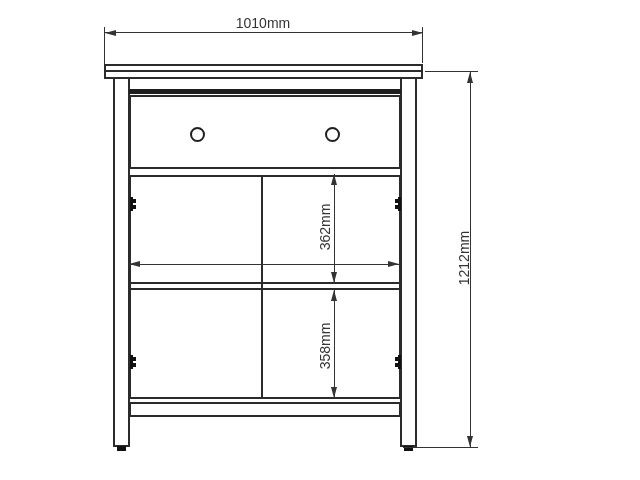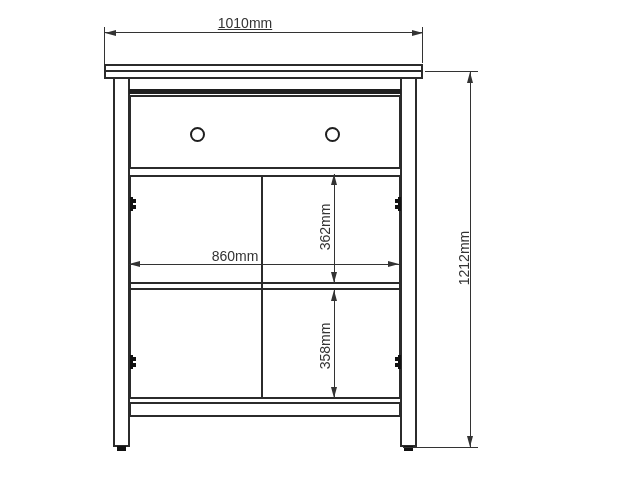--- a/index.html
+++ b/index.html
@@ -32,21 +32,21 @@
   .knob{position:absolute;width:11px;height:11px;border:2px solid #1f1f1f;border-radius:50%;background:#fff;box-sizing:content-box;}
   .hinge{position:absolute;width:7px;height:16px;}
   .hinge.mirror{transform:scaleX(-1);}
   .hinge svg rect{fill:#111111;}
 </style>
 </head>
 <body>
 
 <div class="canvas">
 
-  <div class="dimlabel" style="left:192px;top:16px;width:106px;text-decoration:underline;">1010mm</div>
+  <div class="dimlabel" style="left:210px;top:16px;width:106px;">1010mm</div>
   <div class="hline" style="left:105px;top:32px;width:318px;"></div>
   <div class="arr left" style="left:105px;top:30px;"></div>
   <div class="arr right" style="left:412px;top:30px;"></div>
   <div class="vline" style="left:104px;top:27px;height:38px;"></div>
   <div class="vline" style="left:422px;top:27px;height:36px;"></div>
 
   <div class="part" style="left:104px;top:64px;width:319px;height:15px;"></div>
   <div class="hline2" style="left:106px;top:70px;width:315px;"></div>
 
   <div class="part" style="left:113px;top:77px;width:17px;height:370px;"></div>
@@ -89,21 +89,20 @@
   <div class="hinge mirror" style="left:394px;top:354px;">
     <svg width="7" height="16" viewBox="0 0 7 16">
         <rect x="0" y="1" width="3" height="14"></rect>
         <rect x="2" y="3" width="4" height="4"></rect>
         <rect x="2" y="9" width="4" height="4"></rect>
       </svg>
   </div>
 
   <div class="part" style="left:129px;top:402px;width:272px;height:15px;"></div>
 
-  <div class="dimlabel" style="left:185px;top:249px;width:100px;">860mm</div>
   <div class="hline" style="left:129px;top:264px;width:270px;"></div>
   <div class="arr left" style="left:129px;top:261px;"></div>
   <div class="arr right" style="left:388px;top:261px;"></div>
 
   <div class="dimlabel rot" style="left:295px;top:220px;width:60px;height:14px;">362mm</div>
   <div class="vline" style="left:334px;top:174px;height:109px;"></div>
   <div class="arr up" style="left:331px;top:174px;"></div>
   <div class="arr down" style="left:331px;top:272px;"></div>
 
   <div class="dimlabel rot" style="left:295px;top:339px;width:60px;height:14px;">358mm</div>

